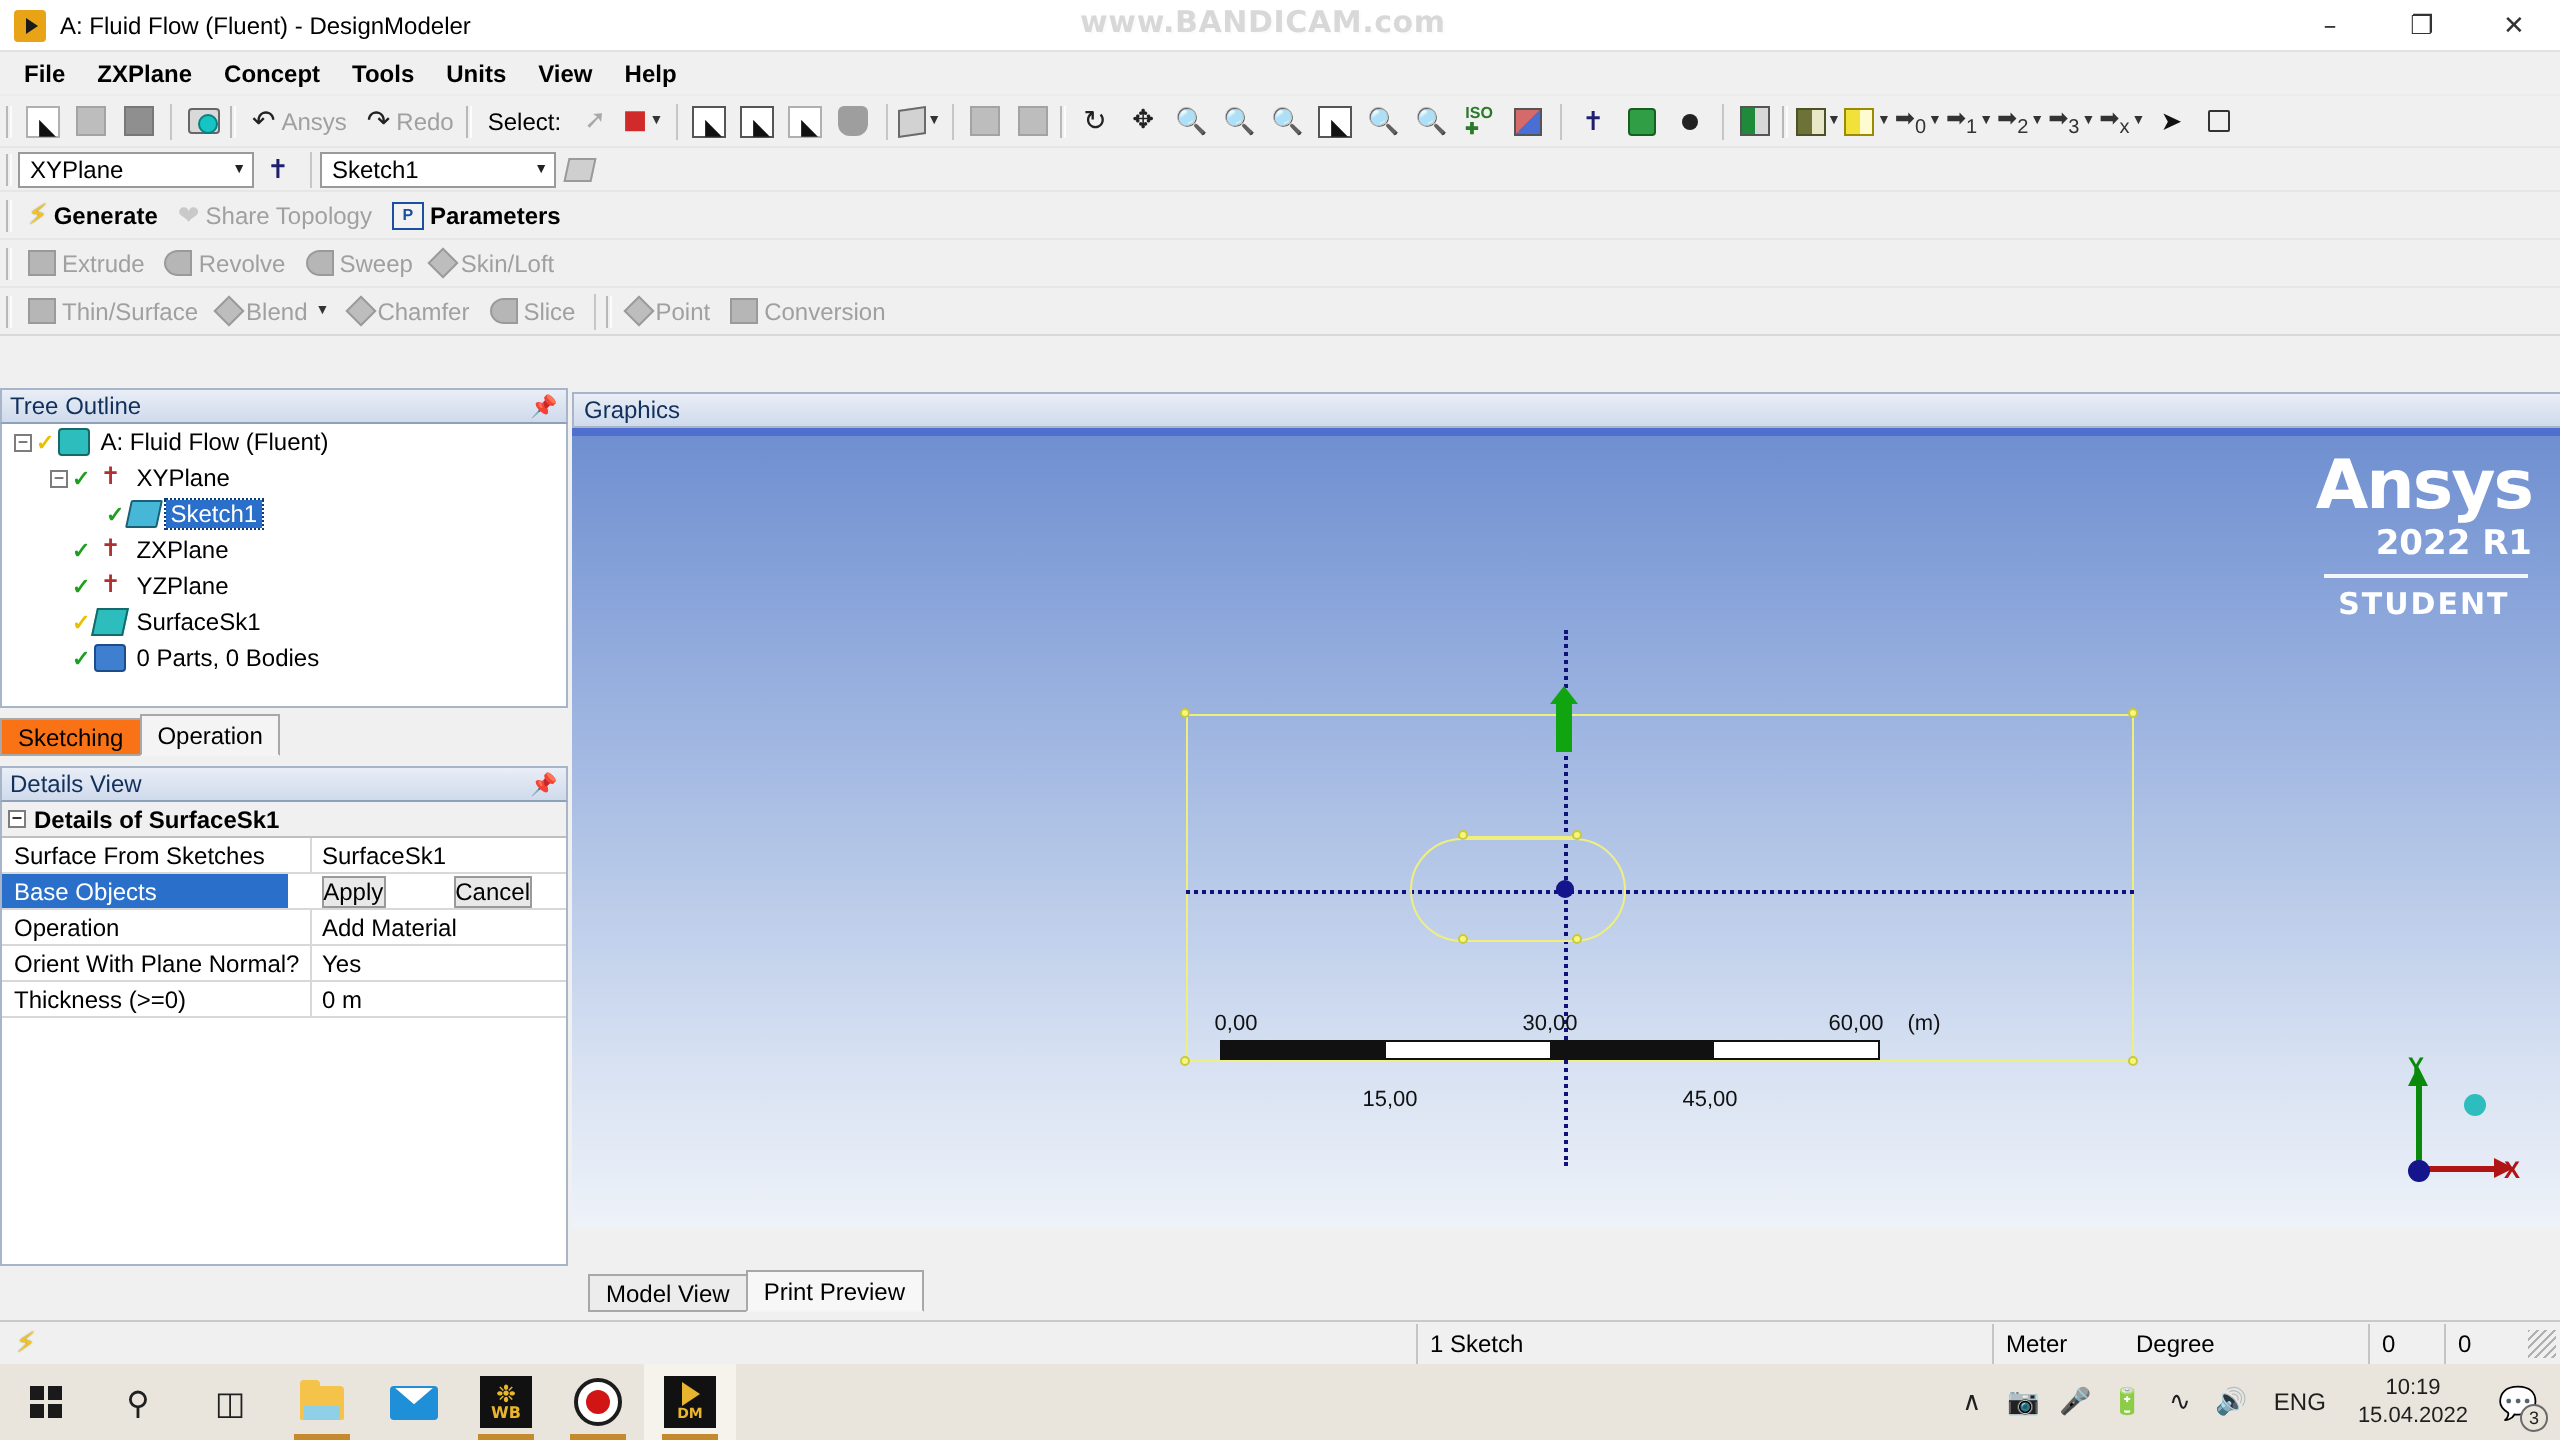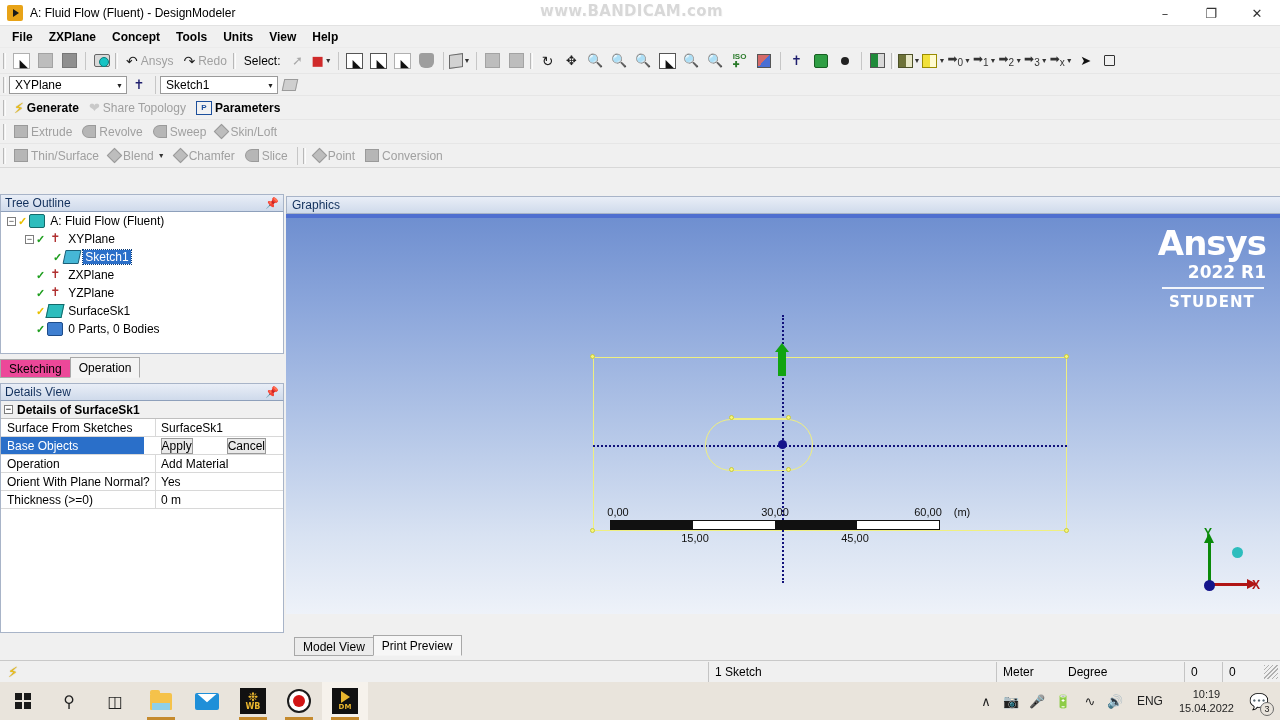--- a/index.html
+++ b/index.html
@@ -170,21 +170,21 @@
   .ti-sketch { background: #46b7d6; border: 1px solid #1b5f77; border-radius: 1px; transform: skewX(-12deg); }
   .ti-surface { background: #2dbdbd; border: 1px solid #146a6a; transform: skewX(-12deg); }
   .ti-parts { background: #3f7fd0; border: 1px solid #1d4c8a; border-radius: 2px; }
 
   .tab-strip {
     position: absolute; left: 0; top: 356px; width: 284px; height: 22px;
     display: flex; align-items: flex-end; background: #f0f0f0;
   }
   .tab {
     height: 19px; padding: 0 8px; font-size: 12px;
-    border: 1px solid #a8a8a8; background: #ec4899;
+    border: 1px solid #a8a8a8; background: #f97316;
     display: flex; align-items: center; margin-right: -1px;
   }
   .tab.active { background: #f4f4f4; height: 21px; border-bottom-color: #f4f4f4; }
 
   #details-panel { position: absolute; left: 0; top: 383px; width: 284px; height: 250px; }
   #details-body {
     position: absolute; left: 0; top: 18px; width: 284px; height: 232px;
     background: #fff; border: 1px solid #a8b4c8; border-top: none;
   }
   .dv-row { display: flex; height: 18px; font-size: 12px; border-bottom: 1px solid #d8d8d8; }
@@ -272,21 +272,21 @@
   .slot {
     position: absolute; left: 419px; top: 201px; width: 108px; height: 52px;
     border: 1.5px solid #efef80; border-radius: 26px;
   }
   .slot-line-top { position: absolute; left: 445px; top: 200px; width: 58px; height: 0; border-top: 1.5px solid #efef80;}
   .slot-line-bot { position: absolute; left: 445px; top: 252px; width: 58px; height: 0; border-top: 1.5px solid #efef80;}
 
   
   #ruler { position: absolute; left: 324px; top: 288px; width: 330px; }
   #ruler .lab-top { position: relative; height: 14px; font-size: 11px; color: #111; }
-  #ruler .lab-bot { position: relative; height: 14px; font-size: 11px; color: #111; margin-top: 2px; }
+  #ruler .lab-bot { position: relative; height: 14px; font-size: 11px; color: #111; margin-top: 14px; }
   #ruler .bar { display: flex; height: 10px; border: 1px solid #111; background: #fff; }
   #ruler .bar div { flex: 1; }
   #ruler .bar .fill { background: #111; }
   #ruler .lab-top span, #ruler .lab-bot span { position: absolute; transform: translateX(-50%); white-space: nowrap; }
 
   
   #triad { position: absolute; right: 22px; bottom: 18px; width: 76px; height: 76px; }
   .triad-y { position: absolute; left: 26px; bottom: 10px; width: 3px; height: 44px; background: #0a8a0a; }
   .triad-y::before { content: ""; position: absolute; left: -4px; top: -9px; width: 0; height: 0; border-left: 5.5px solid transparent; border-right: 5.5px solid transparent; border-bottom: 10px solid #0a8a0a; }
   .triad-x { position: absolute; left: 28px; bottom: 10px; width: 38px; height: 3px; background: #b01515; }

